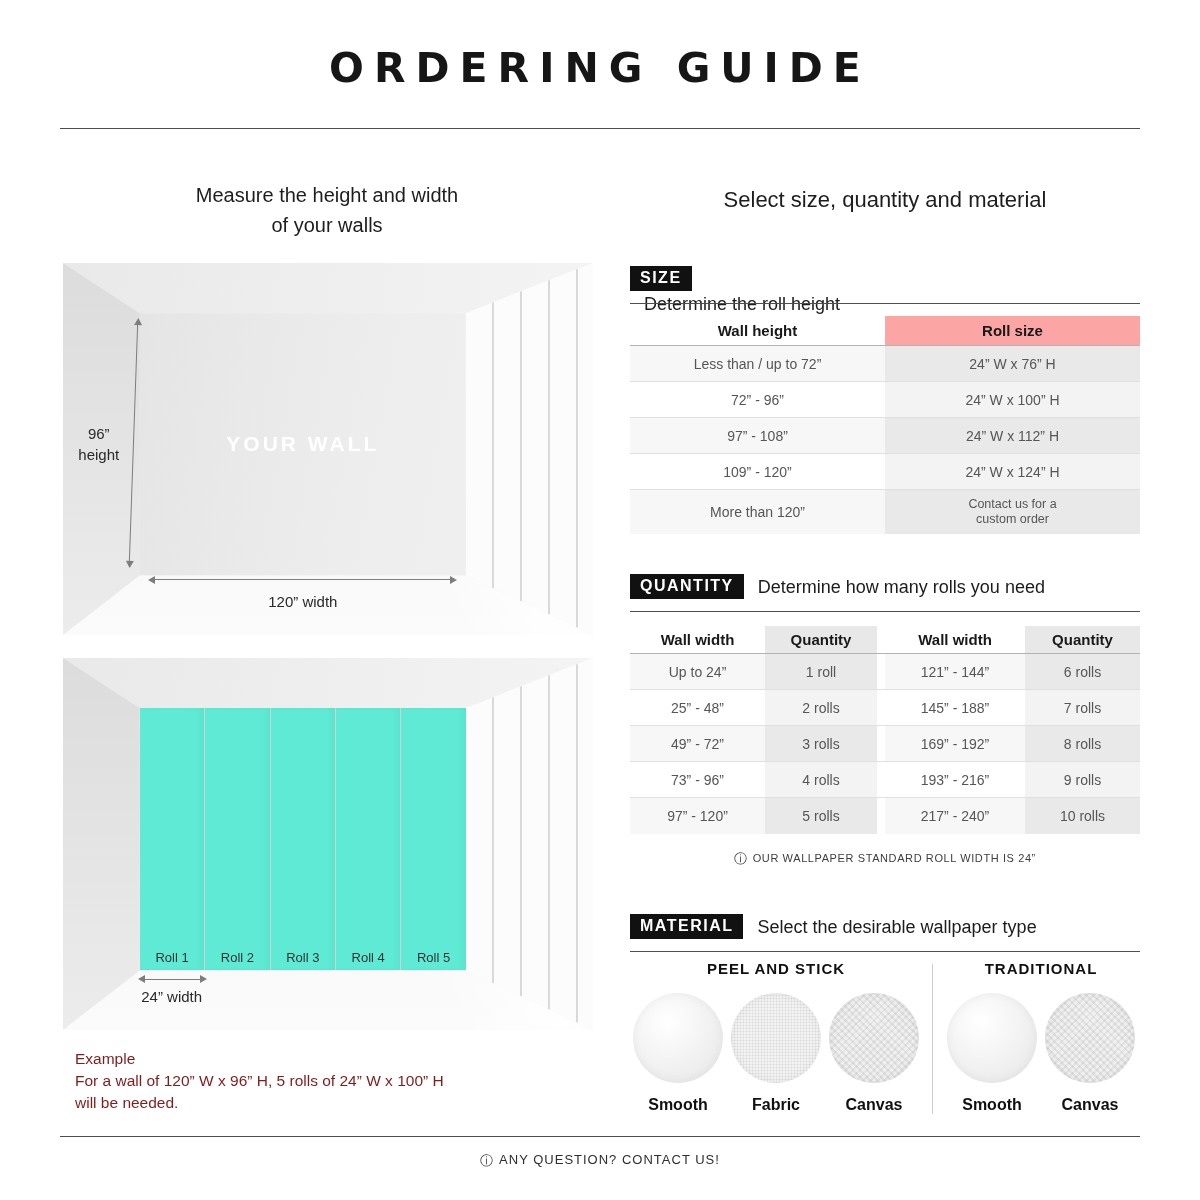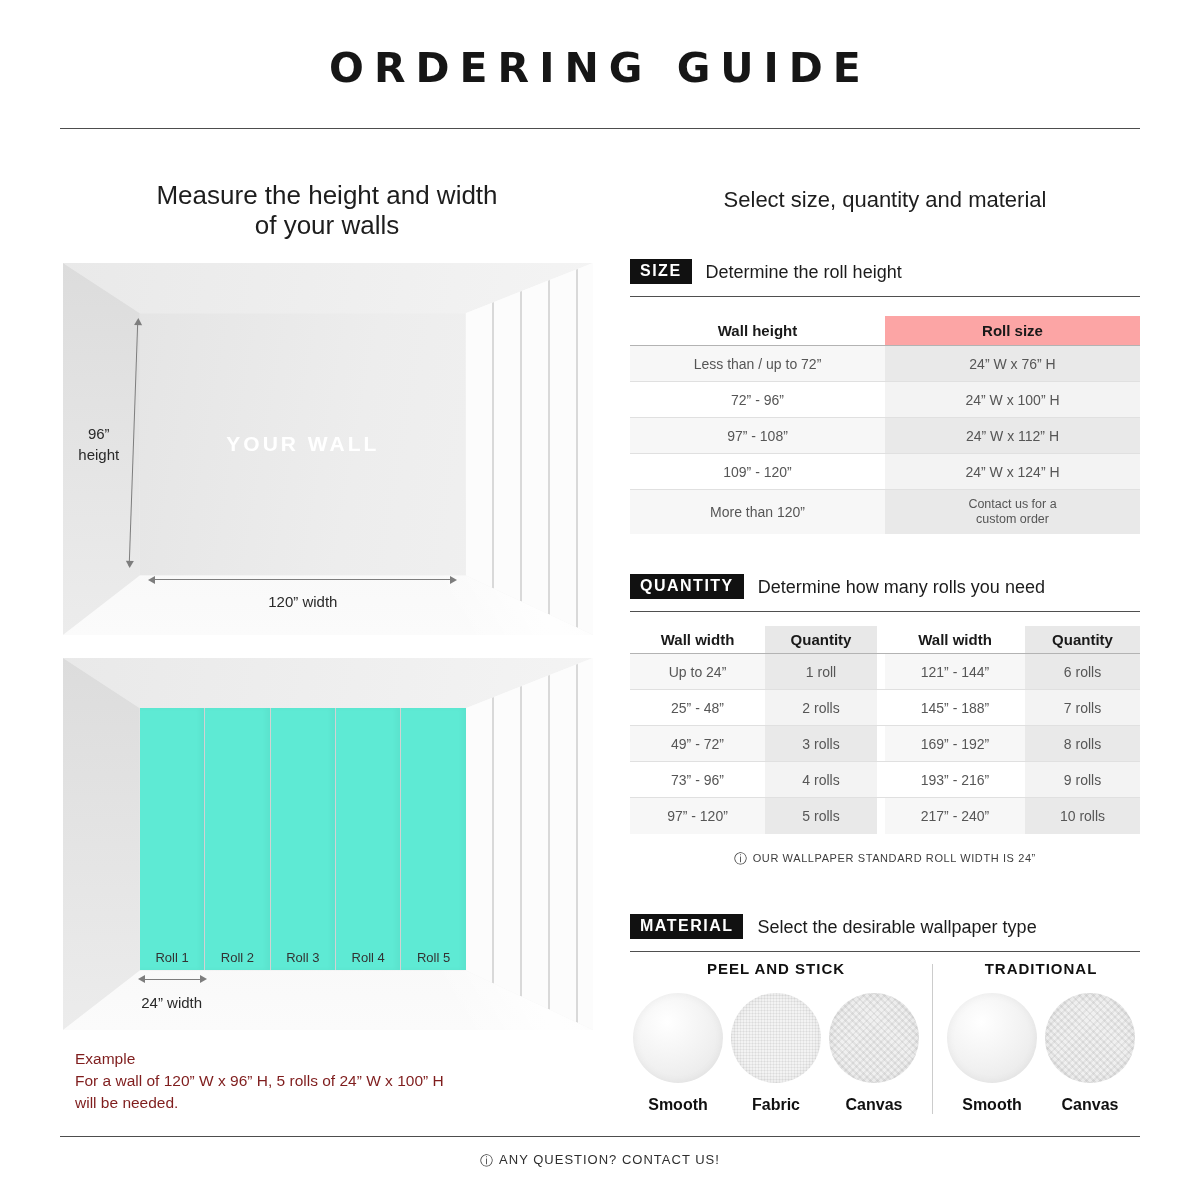--- a/index.html
+++ b/index.html
@@ -10,21 +10,21 @@
   
   .title { position:absolute; top:44px; left:0; width:100%; text-align:center;
            font-size:41px; font-weight:700; letter-spacing:10px; color:#161616;
            font-family:"DejaVu Sans", sans-serif; }
   .rule { position:absolute; left:60px; width:1080px; height:1px; background:#4d4d4d; }
   .rule-top { top:128px; }
   .rule-bottom { top:1136px; }
 
   
   .left-heading { position:absolute; top:180px; left:77px; width:500px; text-align:center;
-                  font-size:26px; line-height:30px; font-weight:400; color:#1d1d1d; }
+                  font-size:20px; line-height:30px; font-weight:400; color:#1d1d1d; }
 
   .room { position:absolute; left:63px; width:530px; height:372px; background:#f3f3f3; overflow:hidden; }
   .room1 { top:263px; } .room2 { top:658px; }
   .rm-part { position:absolute; inset:0; }
   .rm-ceiling { clip-path:polygon(0 0, 100% 0, 76% 13.5%, 14.5% 13.5%);
                 background:linear-gradient(100deg,#e9e9e9,#f5f5f5); }
   .rm-left { clip-path:polygon(0 0, 14.5% 13.5%, 14.5% 84%, 0 100%);
              background:linear-gradient(180deg,#dcdcdc,#ececec); }
   .rm-back { clip-path:polygon(14.5% 13.5%, 76% 13.5%, 76% 84%, 14.5% 84%);
              background:linear-gradient(100deg,#e2e2e2 0%,#ededed 55%,#f2f2f2 100%); }
@@ -64,32 +64,32 @@
           box-shadow:inset -4px 0 5px rgba(0,0,0,0.03); }
   .roll:last-child { border-right:none; }
   .roll-label { position:absolute; bottom:5px; left:0; width:100%; text-align:center;
                 font-size:13px; color:#333333; }
   .measure-24 { position:absolute; left:14.5%; top:86.2%; width:12.3%; height:0; border-top:1px solid #7d7d7d; }
   .measure-24::before { content:""; position:absolute; left:-2px; top:-4.5px; width:0; height:0;
                border-top:4px solid transparent; border-bottom:4px solid transparent; border-right:7px solid #7d7d7d; }
   .measure-24::after { content:""; position:absolute; right:-2px; top:-4.5px; width:0; height:0;
                border-top:4px solid transparent; border-bottom:4px solid transparent; border-left:7px solid #7d7d7d; }
   .width-label24 { position:absolute; left:9.5%; top:88.8%; width:22%; text-align:center;
-                   font-size:15px; color:#2a2a2a;margin-top:6px; }
+                   font-size:15px; color:#2a2a2a; }
 
   .example { position:absolute; left:75px; top:1048px; width:480px;
              font-size:15.5px; line-height:22px; color:#7f1d1d; }
 
   
   .right-heading { position:absolute; top:187px; left:630px; width:510px; text-align:center;
                    font-size:22px; font-weight:400; color:#1d1d1d; }
 
   .section-head { position:absolute; left:630px; width:510px; height:38px;
                   display:flex; align-items:flex-start; border-bottom:0; }
-  .sh-size { top:259px; } .sh-qty { top:574px; } .sh-mat { top:914px; }
+  .sh-size { top:266px;flex-direction:column; } .sh-qty { top:574px; } .sh-mat { top:914px; }
   .section-head::after { content:""; position:absolute; left:0; right:0; bottom:0; height:1px; background:#4f4f4f; }
   .badge { display:inline-block; background:#111111; color:#ffffff; font-weight:700;
            font-size:16px; letter-spacing:1.5px; padding:3px 10px 4px; }
   .section-sub { margin-left:14px; font-size:18px; color:#1c1c1c; padding-top:3px; }
 
   .table { position:absolute; left:630px; width:510px; }
   .size-table { top:316px; } .qty-table { top:626px; }
   .tr { display:flex; border-bottom:1px solid #e0e0e0; }
   .thead { height:30px; border-bottom:1px solid #b3b3b3; }
   .th { font-weight:700; font-size:15px; color:#191919; display:flex; align-items:center; justify-content:center; }

